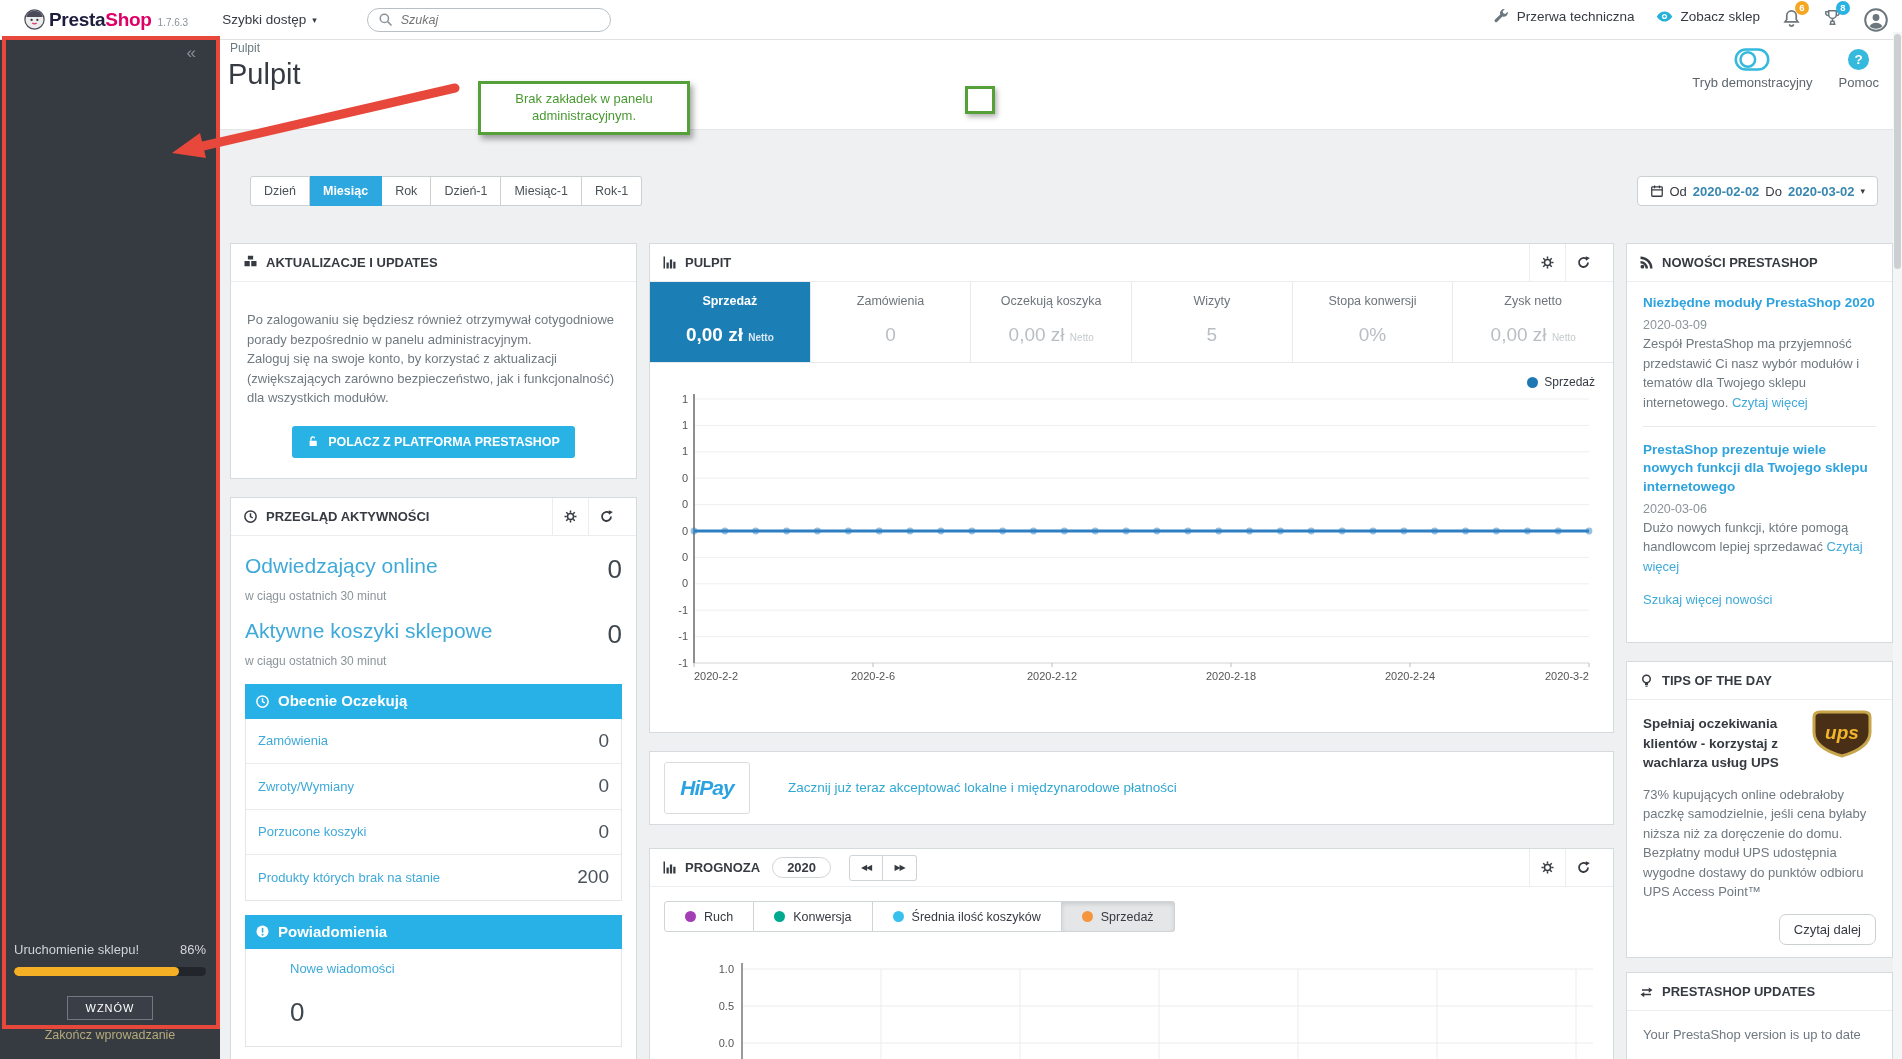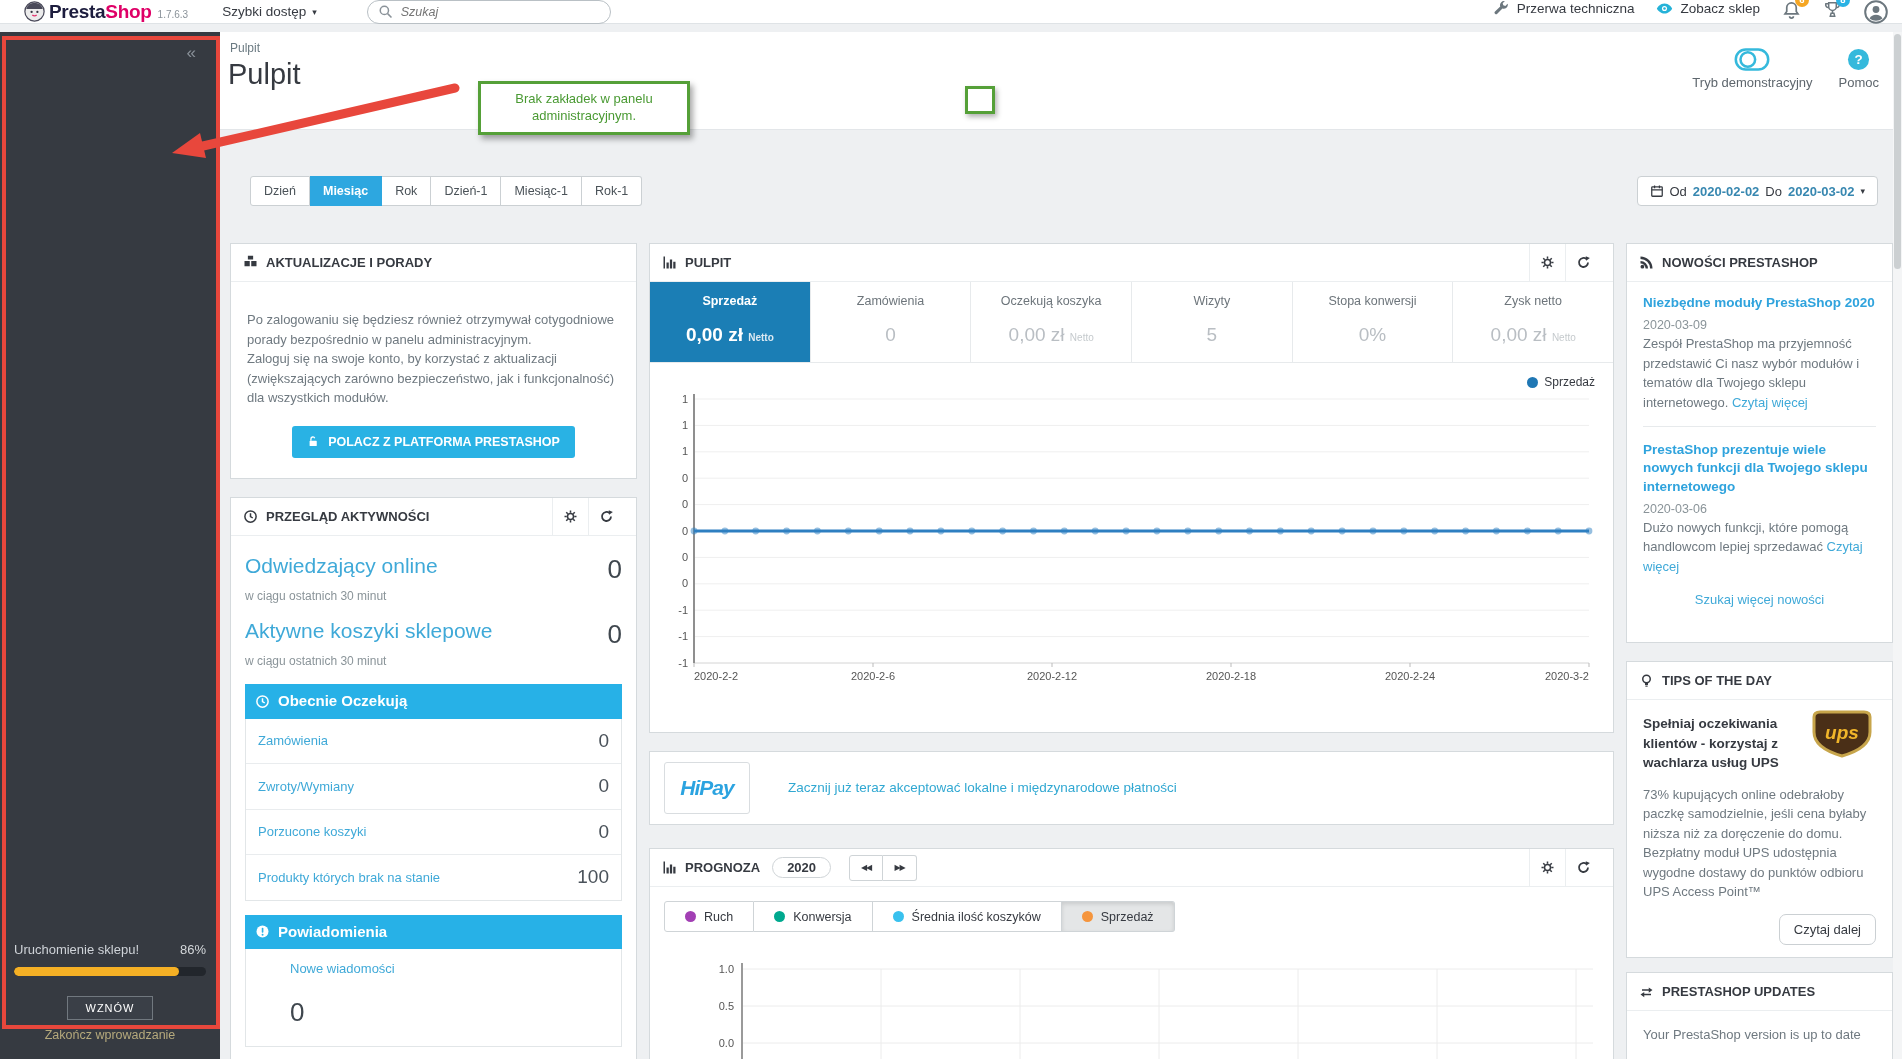--- a/index.html
+++ b/index.html
@@ -2,21 +2,21 @@
 <html><head>
 <meta charset="utf-8">
 <style>
   *{margin:0;padding:0;box-sizing:border-box}
   html,body{width:1902px;height:1059px;overflow:hidden}
   body{font-family:"Liberation Sans","DejaVu Sans",sans-serif;font-size:13px;color:#363a41;background:#fff}
   .screen{position:relative;width:1902px;height:1059px;overflow:hidden;background:#eef0f2}
   .ic{width:15px;height:15px;display:inline-block;vertical-align:middle;flex:none}
   .ic-lg{width:24px;height:24px;display:inline-block}
   
-  .topbar{position:absolute;left:0;top:0;width:100%;height:24px;background:#fff;border-bottom:1px solid #dfe3e6;display:flex;align-items:center;z-index:30;padding:0 14px 0 24px;gap:18px}
+  .topbar{position:absolute;left:0;top:0;width:100%;height:40px;background:#fff;border-bottom:1px solid #dfe3e6;display:flex;align-items:center;z-index:30;padding:0 14px 0 24px;gap:18px}
   .brand{display:flex;align-items:baseline;gap:4px;cursor:pointer}
   .brand .logo-svg{width:21px;height:21px;align-self:center}
   .brand-name{font-size:19px;font-weight:bold;letter-spacing:-.3px}
   .brand-presta{color:#1d1d3e}.brand-shop{color:#df0067}
   .brand-version{font-size:10px;color:#8a9299;margin-left:2px}
   .quick-access{display:flex;align-items:center;gap:6px;color:#363a41;font-size:13.5px;margin-left:16px;cursor:pointer}
   .caret{font-size:9px;color:#363a41}
   .searchbox{margin-left:32px;width:244px;height:24px;border:1px solid #b9c0c5;border-radius:13px;display:flex;align-items:center;padding:0 10px;gap:8px;color:#8a9299}
   .searchbox input{border:none;outline:none;font-size:12.5px;font-style:italic;color:#555;width:170px;background:transparent}
   .tb-right{margin-left:auto;display:flex;align-items:flex-start;gap:22px}
@@ -111,21 +111,21 @@
   .lbtn:first-child{border-left:1px solid #cfd4d7;border-radius:3px 0 0 3px}
   .lbtn:last-child{border-radius:0 3px 3px 0}
   .lbtn.selected{background:#e4e6e7;box-shadow:inset 0 2px 4px rgba(0,0,0,.12)}
   
   .news-body{padding:12px 16px}
   .news-title{display:block;color:#2fa3dd;font-weight:bold;font-size:13.5px;line-height:1.35;cursor:pointer}
   .news-date{color:#8a9499;font-size:12.5px;margin:6px 0 2px}
   .news-text{color:#6f7980;font-size:13px;line-height:1.5}
   .ilink{color:#3fa9d8;cursor:pointer}
   .news-div{border:none;border-top:1px solid #e7eaec;margin:14px 0}
-  .more-link{display:block;text-align:center;color:#3fa9d8;font-size:13px;margin-top:16px;cursor:pointer}
+  .more-link{display:block;text-align:left;color:#3fa9d8;font-size:13px;margin-top:16px;cursor:pointer}
   
   .tips-body{padding:14px 16px;color:#6f7980;line-height:1.5}
   .ups-logo{float:right;margin:-4px 0 6px 10px;cursor:pointer}
   .tips-heading{font-weight:bold;color:#363a41;font-size:13.5px;line-height:1.45;margin-bottom:12px}
   .tips-btn{float:right;margin-top:12px;background:#fff;border:1px solid #cbd0d3;border-radius:7px;padding:7px 14px;font-size:13px;color:#363a41;cursor:pointer;font-family:inherit}
   
   .scrollbar{position:absolute;right:0;top:32px;width:9px;height:1027px;background:#f4f5f6;z-index:40}
   .scroll-thumb{position:absolute;left:1px;top:2px;width:7px;height:235px;border-radius:4px;background:#ccd0d2;cursor:pointer}
   
   .annot{z-index:60;position:absolute}
@@ -261,21 +261,21 @@
     </div>
 
     <div class="col col1">
       <section class="panel" style="height:236px">
         <div class="panel-h">
           <svg class="ic" viewBox="0 0 20 20" fill="currentColor">
               <rect x="2" y="8" width="7" height="7"></rect>
               <rect x="11" y="8" width="7" height="7"></rect>
               <rect x="6.5" y="1" width="7" height="5"></rect>
             </svg>
-          <span>AKTUALIZACJE I PORADY</span>
+          <span>AKTUALIZACJE I UPDATES</span>
         </div>
         <div class="panel-body">
           <p style="margin-top:14px">Po zalogowaniu się będziesz również otrzymywał cotygodniowe porady bezpośrednio w panelu administracyjnym.</p>
           <p>Zaloguj się na swoje konto, by korzystać z aktualizacji (zwiększających zarówno bezpieczeństwo, jak i funkcjonalność) dla wszystkich modułów.</p>
           <button class="connect-btn">
             <svg class="ic" viewBox="0 0 20 20" fill="currentColor">
                 <path d="M5 9V6a4 4 0 0 1 7.8-1.3l-1.9.7A2 2 0 0 0 7 6v3z"></path>
                 <rect x="4" y="9" width="11" height="8" rx="1"></rect>
               </svg>
             <span>POLACZ Z PLATFORMA PRESTASHOP</span>
@@ -334,21 +334,21 @@
             <div class="arow">
                 <span class="alink">Zwroty/Wymiany</span>
                 <span class="aval">0</span>
               </div>
             <div class="arow">
                 <span class="alink">Porzucone koszyki</span>
                 <span class="aval">0</span>
               </div>
             <div class="arow">
                 <span class="alink">Produkty których brak na stanie</span>
-                <span class="aval">100</span>
+                <span class="aval">200</span>
               </div>
           </div>
 
           <div class="sect-h">
             <svg class="ic" viewBox="0 0 20 20">
                 <circle cx="10" cy="10" r="8" fill="#fff"></circle>
                 <rect x="9" y="5" width="2.2" height="6.5" rx="1" fill="#27b1e7"></rect>
                 <circle cx="10.1" cy="14.2" r="1.3" fill="#27b1e7"></circle>
               </svg>
             <span>Powiadomienia</span>

